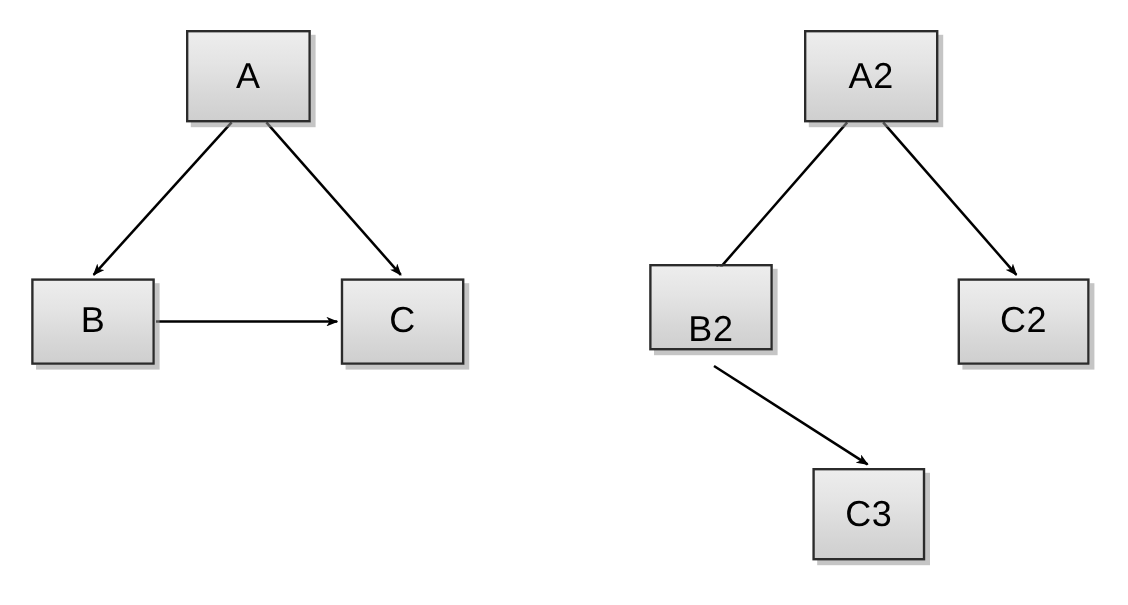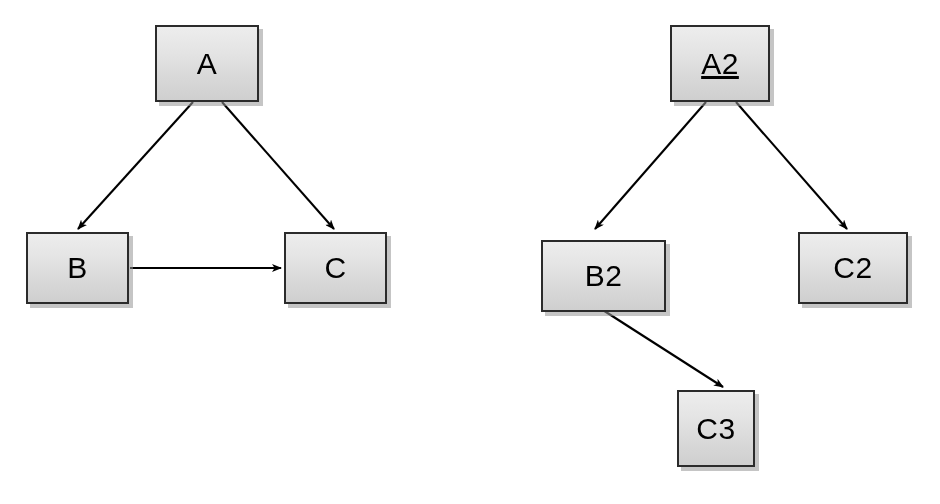--- a/index.html
+++ b/index.html
@@ -70,27 +70,27 @@
   <div id="nodes">
       <div class="node" style="left: 155px; top: 25px; width: 104px; height: 77px;">
         <span class="node-label">A</span>
       </div>
       <div class="node" style="left: 26px; top: 232px; width: 103px; height: 72px;">
         <span class="node-label">B</span>
       </div>
       <div class="node" style="left: 284px; top: 232px; width: 103px; height: 72px;">
         <span class="node-label">C</span>
       </div>
-      <div class="node" style="left: 670px; top: 25px; width: 100px; height: 77px; text-decoration: underline;">
+      <div class="node" style="left: 670px; top: 25px; width: 112px; height: 77px;">
         <span class="node-label">A2</span>
       </div>
-      <div class="node" style="left: 541px; top: 240px; width: 125px; height: 72px;">
+      <div class="node" style="left: 541px; top: 220px; width: 103px; height: 72px; align-items: flex-end;">
         <span class="node-label">B2</span>
       </div>
       <div class="node" style="left: 798px; top: 232px; width: 110px; height: 72px;">
         <span class="node-label">C2</span>
       </div>
-      <div class="node" style="left: 677px; top: 390px; width: 78px; height: 77px;">
+      <div class="node" style="left: 677px; top: 390px; width: 94px; height: 77px;">
         <span class="node-label">C3</span>
       </div>
     </div>
 
 </div>
 
 </body></html>

